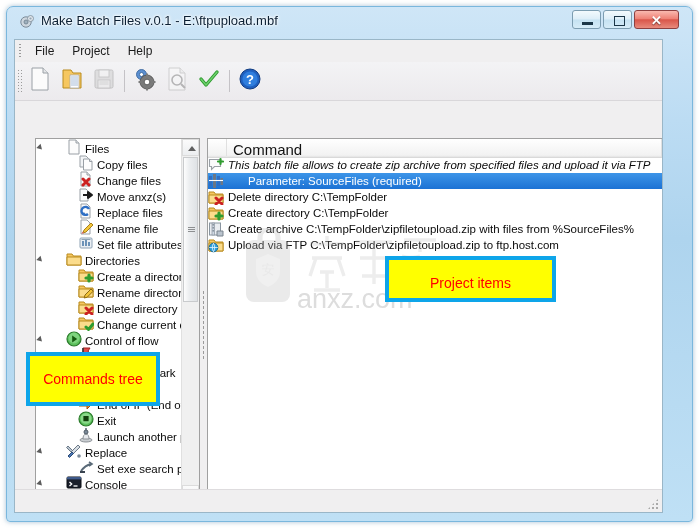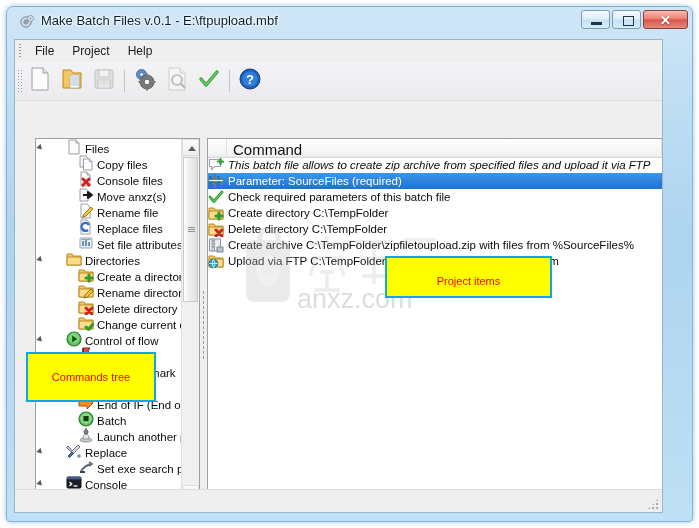--- a/index.html
+++ b/index.html
@@ -31,21 +31,21 @@
     width: 649px; height: 474px;
     background: #f0eff0;
     border: 1px solid #9ab6c7;
     box-sizing: border-box;
     overflow: hidden;
   }
 
   
   .titlebar {
     position: absolute;
-    left: 0; top: 0; right: 0; height: 30px;
+    left: 0; top: 0; right: 9px; height: 30px;
   }
   .title-icon {
     position: absolute; left: 12px; top: 7px;
     width: 16px; height: 16px;
   }
   .title-text {
     position: absolute; left: 34px; top: 6px;
     font-size: 13px; color: #0b1f33;
     text-shadow: 0 0 4px #ffffff, 0 0 3px #ffffff, 0 0 2px #ffffff;
     white-space: nowrap;
@@ -273,20 +273,21 @@
   }
   .lv-rows { position: absolute; left: 0; top: 18px; width: 100%; }
   .lv-row {
     height: 16px; display: flex; align-items: center;
     font-size: 11.5px; color: #0a0a0a; white-space: nowrap;
     padding-left: 0;
   }
   .lv-row.selected {
     background: linear-gradient(to bottom,#3d95e8,#1c72d4);
     color: #ffffff;
+    gap: 20px;
   }
   .lv-row.italic .lv-text { font-style: italic; }
   .lv-icon { width: 16px; height: 16px; flex: 0 0 16px; margin-right: 4px; position: relative; }
 
   
   .sidebtns {
     position: absolute; left: 655px; top: 38px;
     width: 32px; height: 380px;
   }
   .side-grip {
@@ -312,23 +313,23 @@
     width: 12px; height: 12px;
     background-image: radial-gradient(#a9a9a9 42%, transparent 43%);
     background-size: 4px 4px;
     clip-path: polygon(100% 0,100% 100%,0 100%);
   }
 
   
   .annot {
     position: absolute;
     background: #ffff00;
-    border: 2px solid #0ea5e9;
+    border: 4px solid #0ea5e9;
     color: #ff0000;
-    font-size: 11px;
+    font-size: 14px;
     display: flex; align-items: center; justify-content: center;
     z-index: 40;
     text-align: right;
   }
   #annot-tree { left: 26px; top: 352px; width: 126px; height: 46px; }
   #annot-items { left: 385px; top: 256px; width: 163px; height: 38px; }
   #annot-items .atxt { margin-top: 8px; }
 
   
   .watermark {
@@ -491,55 +492,55 @@
                 <span class="tlabel">Copy files</span>
               </div>
               <div class="tnode indent">
                 <span class="exp"></span>
                 <span class="dots"></span>
                 <span class="ticon"><svg width="16" height="16" viewBox="0 0 16 16">
                     <path d="M3 1h6l3 3v11H3z" fill="#fcfcfc" stroke="#9aa0a6"></path>
                     <path d="M9 1v3h3" fill="#e6e8ea" stroke="#9aa0a6"></path>
                     <path d="M5 8l6 6M11 8l-6 6" stroke="#c22" stroke-width="3" stroke-linecap="round"></path>
                   </svg></span>
-                <span class="tlabel">Console files</span>
+                <span class="tlabel">Change files</span>
               </div>
               <div class="tnode indent">
                 <span class="exp"></span>
                 <span class="dots"></span>
                 <span class="ticon"><svg width="16" height="16" viewBox="0 0 16 16">
                     <path d="M2 2h6l2 2v10H2z" fill="#fbfbfb" stroke="#9aa0a6"></path>
                     <path d="M5 8h7M10 5l4 3-4 3z" fill="#1a1a1a" stroke="#1a1a1a" stroke-width="2" stroke-linejoin="round"></path>
                   </svg></span>
                 <span class="tlabel">Move anxz(s)</span>
+              </div>
+              <div class="tnode indent">
+                <span class="exp"></span>
+                <span class="dots"></span>
+                <span class="ticon"><svg width="16" height="16" viewBox="0 0 16 16">
+                    <path d="M3 1h6l3 3v11H3z" fill="#fcfcfc" stroke="#9aa0a6"></path>
+                    <path d="M11 6a4 4 0 1 0-1 5" fill="none" stroke="#2f6fc4" stroke-width="2.4"></path>
+                    <path d="M6 9l-2 3 4 .5z" fill="#2f6fc4"></path>
+                  </svg></span>
+                <span class="tlabel">Replace files</span>
               </div>
               <div class="tnode indent">
                 <span class="exp"></span>
                 <span class="dots"></span>
                 <span class="ticon"><svg width="16" height="16" viewBox="0 0 16 16">
                     <path d="M3 1h6l3 3v11H3z" fill="#fcfcfc" stroke="#9aa0a6"></path>
                     <path d="M13 4l2 2-7 7-3 1 1-3z" fill="#f3c53a" stroke="#a8801a"></path>
                     <path d="M4.5 12.5l-1 2.5 2.5-1z" fill="#d66"></path>
                   </svg></span>
                 <span class="tlabel">Rename file</span>
               </div>
               <div class="tnode indent">
                 <span class="exp"></span>
                 <span class="dots"></span>
                 <span class="ticon"><svg width="16" height="16" viewBox="0 0 16 16">
-                    <path d="M3 1h6l3 3v11H3z" fill="#fcfcfc" stroke="#9aa0a6"></path>
-                    <path d="M11 6a4 4 0 1 0-1 5" fill="none" stroke="#2f6fc4" stroke-width="2.4"></path>
-                    <path d="M6 9l-2 3 4 .5z" fill="#2f6fc4"></path>
-                  </svg></span>
-                <span class="tlabel">Replace files</span>
-              </div>
-              <div class="tnode indent">
-                <span class="exp"></span>
-                <span class="dots"></span>
-                <span class="ticon"><svg width="16" height="16" viewBox="0 0 16 16">
                     <rect x="2" y="3" width="12" height="10" rx="1" fill="#e9eef3" stroke="#8fa3b5"></rect>
                     <path d="M5 11V6M8 11V5M11 11V7" stroke="#4c7ba8" stroke-width="1.6"></path>
                     <path d="M3.5 4.5h9" stroke="#8fa3b5"></path>
                   </svg></span>
                 <span class="tlabel">Set file attributes</span>
               </div>
               <div class="tnode">
                 <span class="exp"></span>
                 <span class="dots"></span>
                 <span class="ticon"><svg width="16" height="16" viewBox="0 0 16 16">
@@ -637,21 +638,21 @@
                 <span class="tlabel">End of IF (End of...)</span>
               </div>
               <div class="tnode indent">
                 <span class="exp"></span>
                 <span class="dots"></span>
                 <span class="ticon"><svg width="16" height="16" viewBox="0 0 16 16">
                     <circle cx="8" cy="8" r="7" fill="#5cc05c" stroke="#2a7a2a" stroke-width="1.2"></circle>
                     <circle cx="8" cy="7.4" r="5.4" fill="#8ad98a"></circle>
                     <rect x="5.4" y="5" width="5.2" height="5.2" fill="#123f0c"></rect>
                   </svg></span>
-                <span class="tlabel">Batch</span>
+                <span class="tlabel">Exit</span>
               </div>
               <div class="tnode indent">
                 <span class="exp"></span>
                 <span class="dots"></span>
                 <span class="ticon"><svg width="16" height="16" viewBox="0 0 16 16">
                     <ellipse cx="8" cy="13" rx="6" ry="2" fill="#c9cdd1" stroke="#8e9398"></ellipse>
                     <path d="M5 12c0-3 1-5 3-5s3 2 3 5z" fill="#e7eaee" stroke="#8e9398"></path>
                     <circle cx="8" cy="5" r="2" fill="#7b8a99" stroke="#4e5a66"></circle>
                     <path d="M8 1v2" stroke="#4e5a66" stroke-width="1.4"></path>
                   </svg></span>
@@ -725,40 +726,33 @@
                     <rect x="1" y="3" width="3" height="10" fill="#2f6fc4"></rect>
                     <rect x="5" y="1" width="3" height="14" fill="#6b7787"></rect>
                     <rect x="9" y="3" width="3" height="10" fill="#2f6fc4"></rect>
                     <rect x="12.5" y="5" width="2.5" height="7" fill="#6b7787"></rect>
                     <path d="M1 7.5h14" stroke="#ffffff" stroke-width="1.1"></path>
                   </svg></span>
                 <span class="lv-text">Parameter: SourceFiles (required)</span>
               </div>
               <div class="lv-row">
                 <span class="lv-icon"><svg width="16" height="16" viewBox="0 0 16 16">
-                    <path d="M2 8l4 4.5L14 3" fill="none" stroke="#2e9b2e" stroke-width="2.8" stroke-linecap="round" stroke-linejoin="round"></path>
-                    <path d="M2 8l4 4.5L14 3" fill="none" stroke="#7ed47e" stroke-width="1" stroke-linecap="round" stroke-linejoin="round"></path>
-                  </svg></span>
-                <span class="lv-text">Check required parameters of this batch file</span>
+                    <path d="M1 3h5l1.5 2H15v9H1z" fill="#f6c760" stroke="#b98b1e"></path>
+                    <path d="M1 6h14v8H1z" fill="#fbdc8c" stroke="#b98b1e"></path>
+                    <path d="M8 9l6 6M14 9l-6 6" stroke="#c22" stroke-width="3" stroke-linecap="round"></path>
+                  </svg></span>
+                <span class="lv-text">Delete directory C:\TempFolder</span>
               </div>
               <div class="lv-row">
                 <span class="lv-icon"><svg width="16" height="16" viewBox="0 0 16 16">
                     <path d="M1 3h5l1.5 2H15v9H1z" fill="#f6c760" stroke="#b98b1e"></path>
                     <path d="M1 6h14v8H1z" fill="#fbdc8c" stroke="#b98b1e"></path>
                     <path d="M11 8v6M8 11h6" stroke="#2f9c2f" stroke-width="3.2" stroke-linecap="round"></path>
                   </svg></span>
                 <span class="lv-text">Create directory C:\TempFolder</span>
-              </div>
-              <div class="lv-row">
-                <span class="lv-icon"><svg width="16" height="16" viewBox="0 0 16 16">
-                    <path d="M1 3h5l1.5 2H15v9H1z" fill="#f6c760" stroke="#b98b1e"></path>
-                    <path d="M1 6h14v8H1z" fill="#fbdc8c" stroke="#b98b1e"></path>
-                    <path d="M8 9l6 6M14 9l-6 6" stroke="#c22" stroke-width="3" stroke-linecap="round"></path>
-                  </svg></span>
-                <span class="lv-text">Delete directory C:\TempFolder</span>
               </div>
               <div class="lv-row">
                 <span class="lv-icon"><svg width="16" height="16" viewBox="0 0 16 16">
                     <rect x="1.5" y="2" width="11" height="12" fill="#e9edf1" stroke="#8a95a0"></rect>
                     <rect x="4" y="2" width="2.4" height="12" fill="#cfd8e2" stroke="#8a95a0" stroke-width=".7"></rect>
                     <rect x="4.4" y="3" width="1.6" height="1.6" fill="#8a95a0"></rect>
                     <rect x="4.4" y="6" width="1.6" height="1.6" fill="#8a95a0"></rect>
                     <rect x="4.4" y="9" width="1.6" height="1.6" fill="#8a95a0"></rect>
                     <path d="M9 10h6v5H9z" fill="#b9c3cd" stroke="#7a848e"></path>
                   </svg></span>

